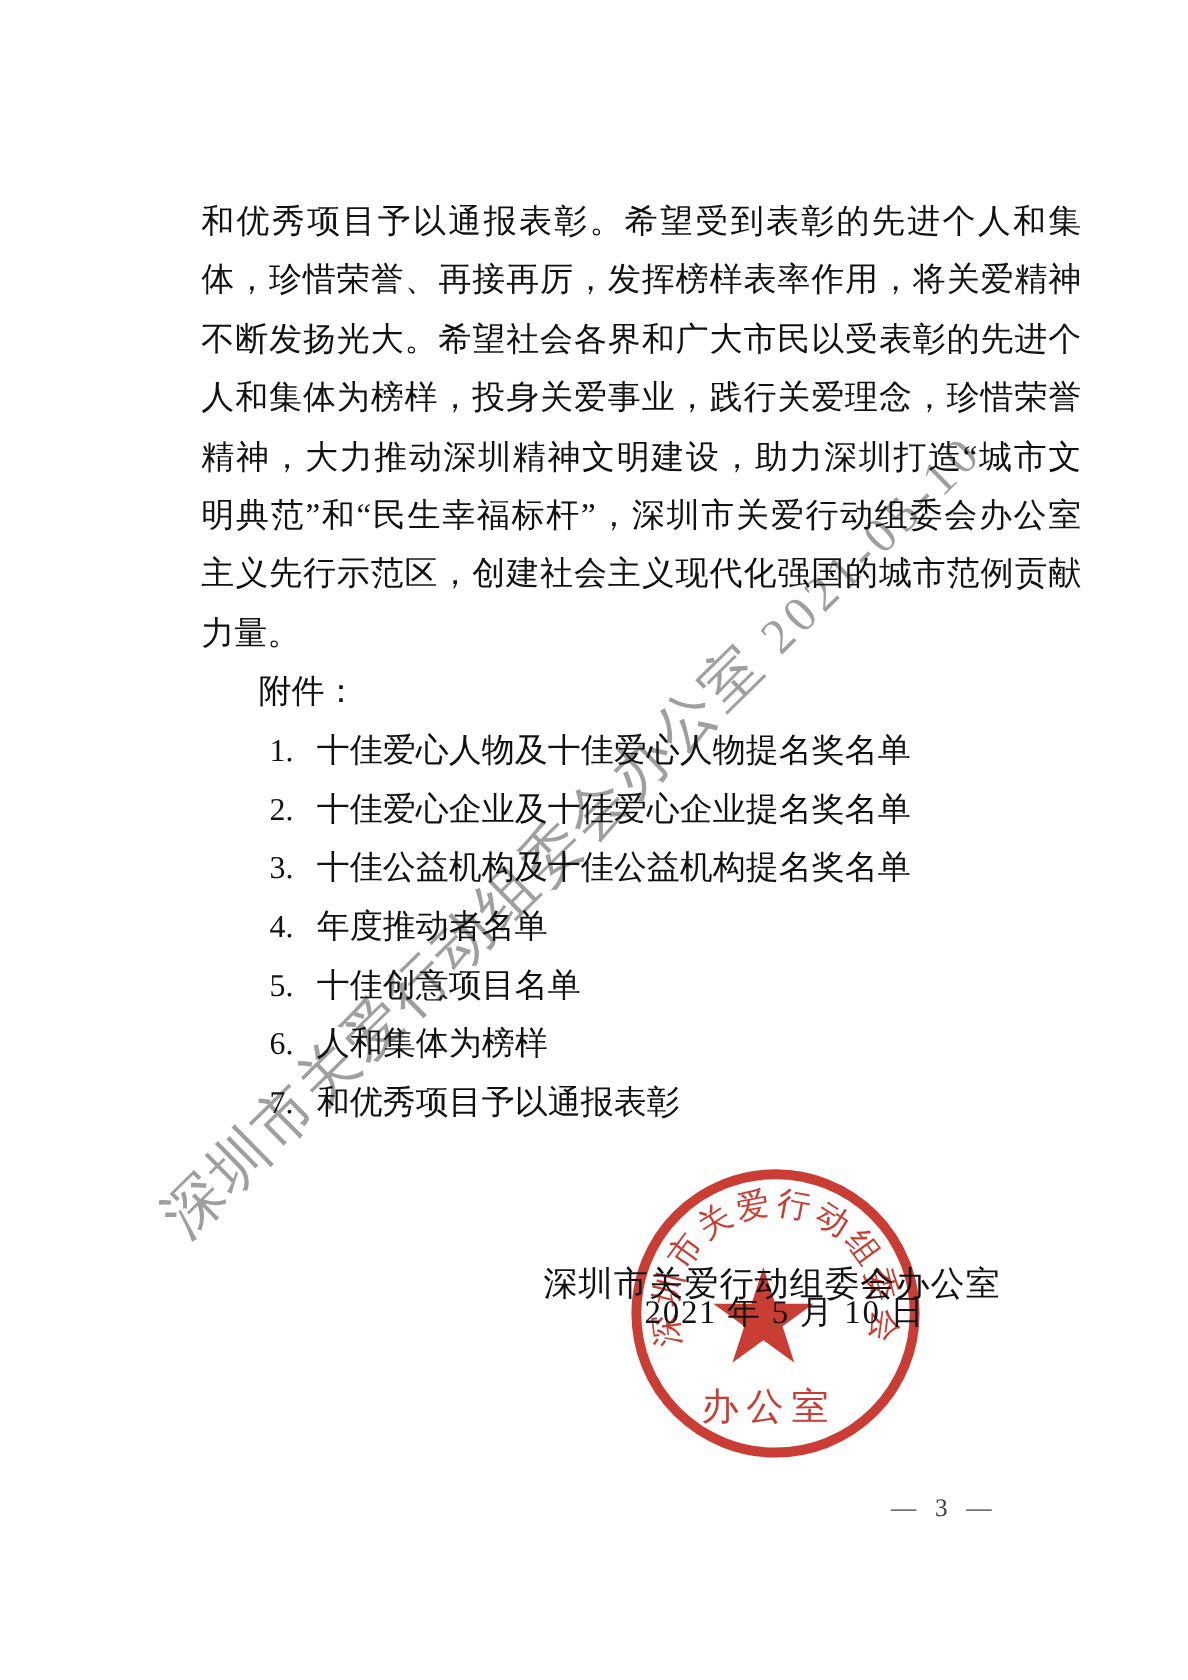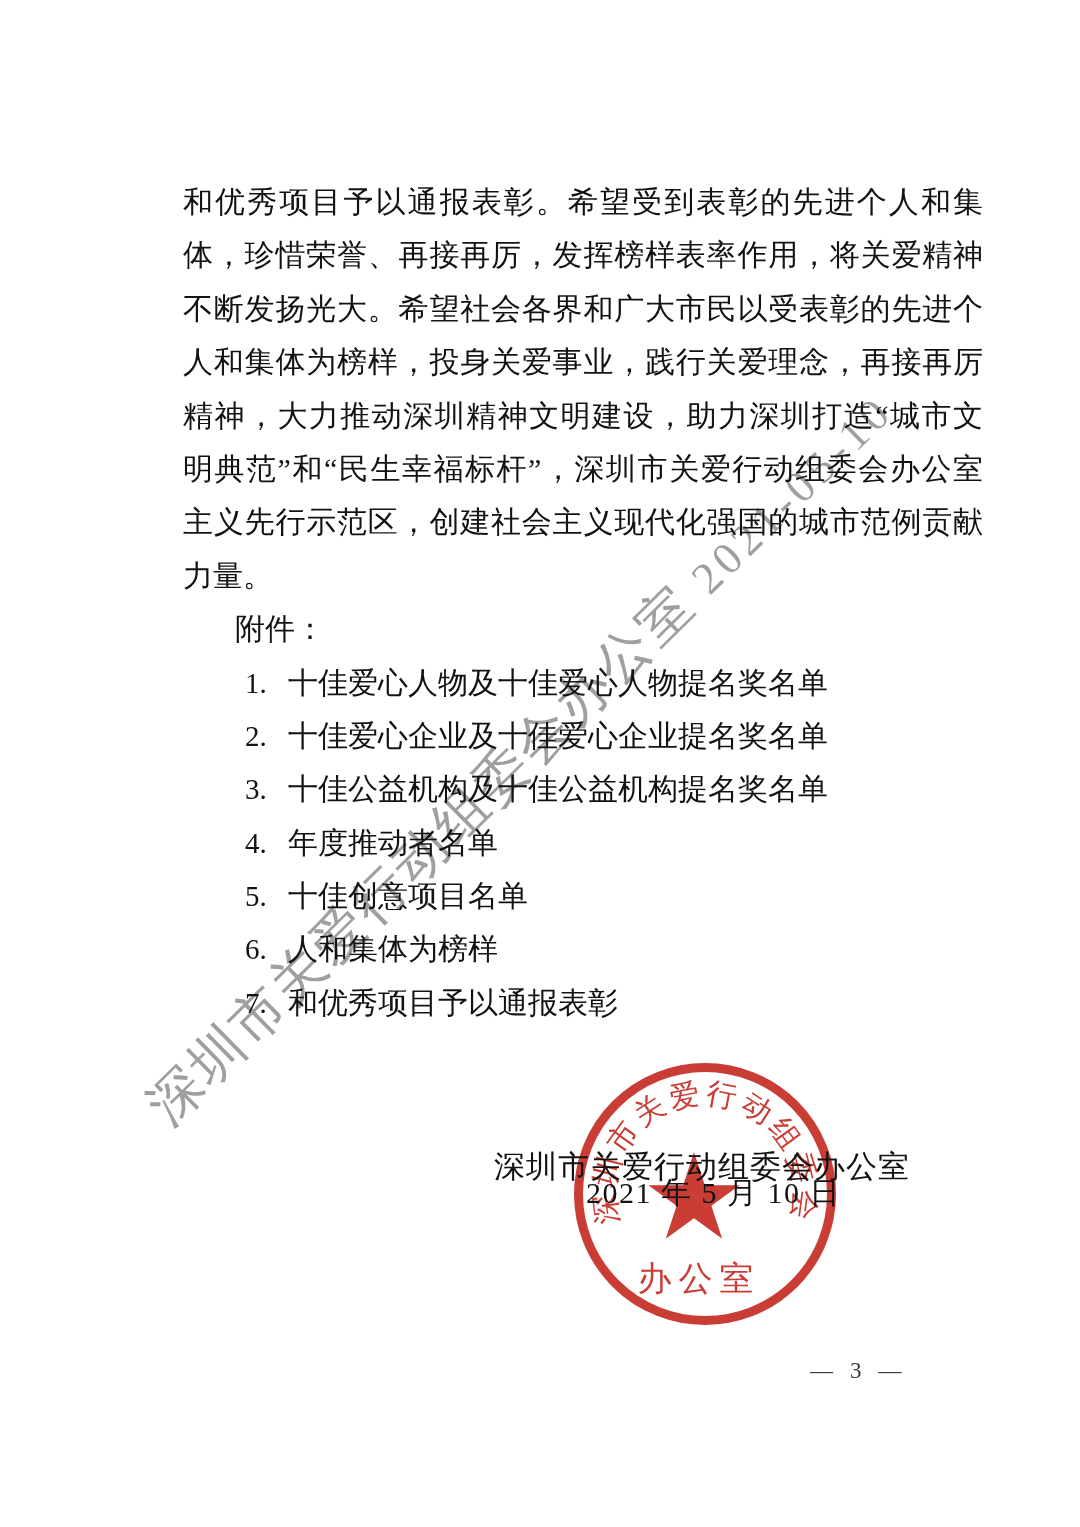--- a/index.html
+++ b/index.html
@@ -65,21 +65,21 @@
     </text>
     <polygon fill="#c3231a" points="134,104 144.8,137.2 179.6,137.2 151.4,157.7 162.2,190.8 134,170.3 105.8,190.8 116.6,157.7 88.4,137.2 123.2,137.2"></polygon>
     <text x="139" y="242" font-size="34" fill="#c3231a" letter-spacing="7" text-anchor="middle">办公室</text>
   </svg>
 
   <div class="content">
     <div id="paragraph">
         <div class="bline just">和优秀项目予以通报表彰。希望受到表彰的先进个人和集</div>
         <div class="bline just">体，珍惜荣誉、再接再厉，发挥榜样表率作用，将关爱精神</div>
         <div class="bline just">不断发扬光大。希望社会各界和广大市民以受表彰的先进个</div>
-        <div class="bline just">人和集体为榜样，投身关爱事业，践行关爱理念，再接再厉</div>
+        <div class="bline just">人和集体为榜样，投身关爱事业，践行关爱理念，珍惜荣誉</div>
         <div class="bline just">精神，大力推动深圳精神文明建设，助力深圳打造“城市文</div>
         <div class="bline just">明典范”和“民生幸福标杆”，深圳市关爱行动组委会办公室</div>
         <div class="bline just">主义先行示范区，创建社会主义现代化强国的城市范例贡献</div>
         <div class="bline">力量。</div>
       </div>
     <div class="bline attach-label">附件：</div>
     <div id="attachment-list">
         <div class="bline att"><span class="num">1.</span><span>十佳爱心人物及十佳爱心人物提名奖名单</span></div>
         <div class="bline att"><span class="num">2.</span><span>十佳爱心企业及十佳爱心企业提名奖名单</span></div>
         <div class="bline att"><span class="num">3.</span><span>十佳公益机构及十佳公益机构提名奖名单</span></div>

